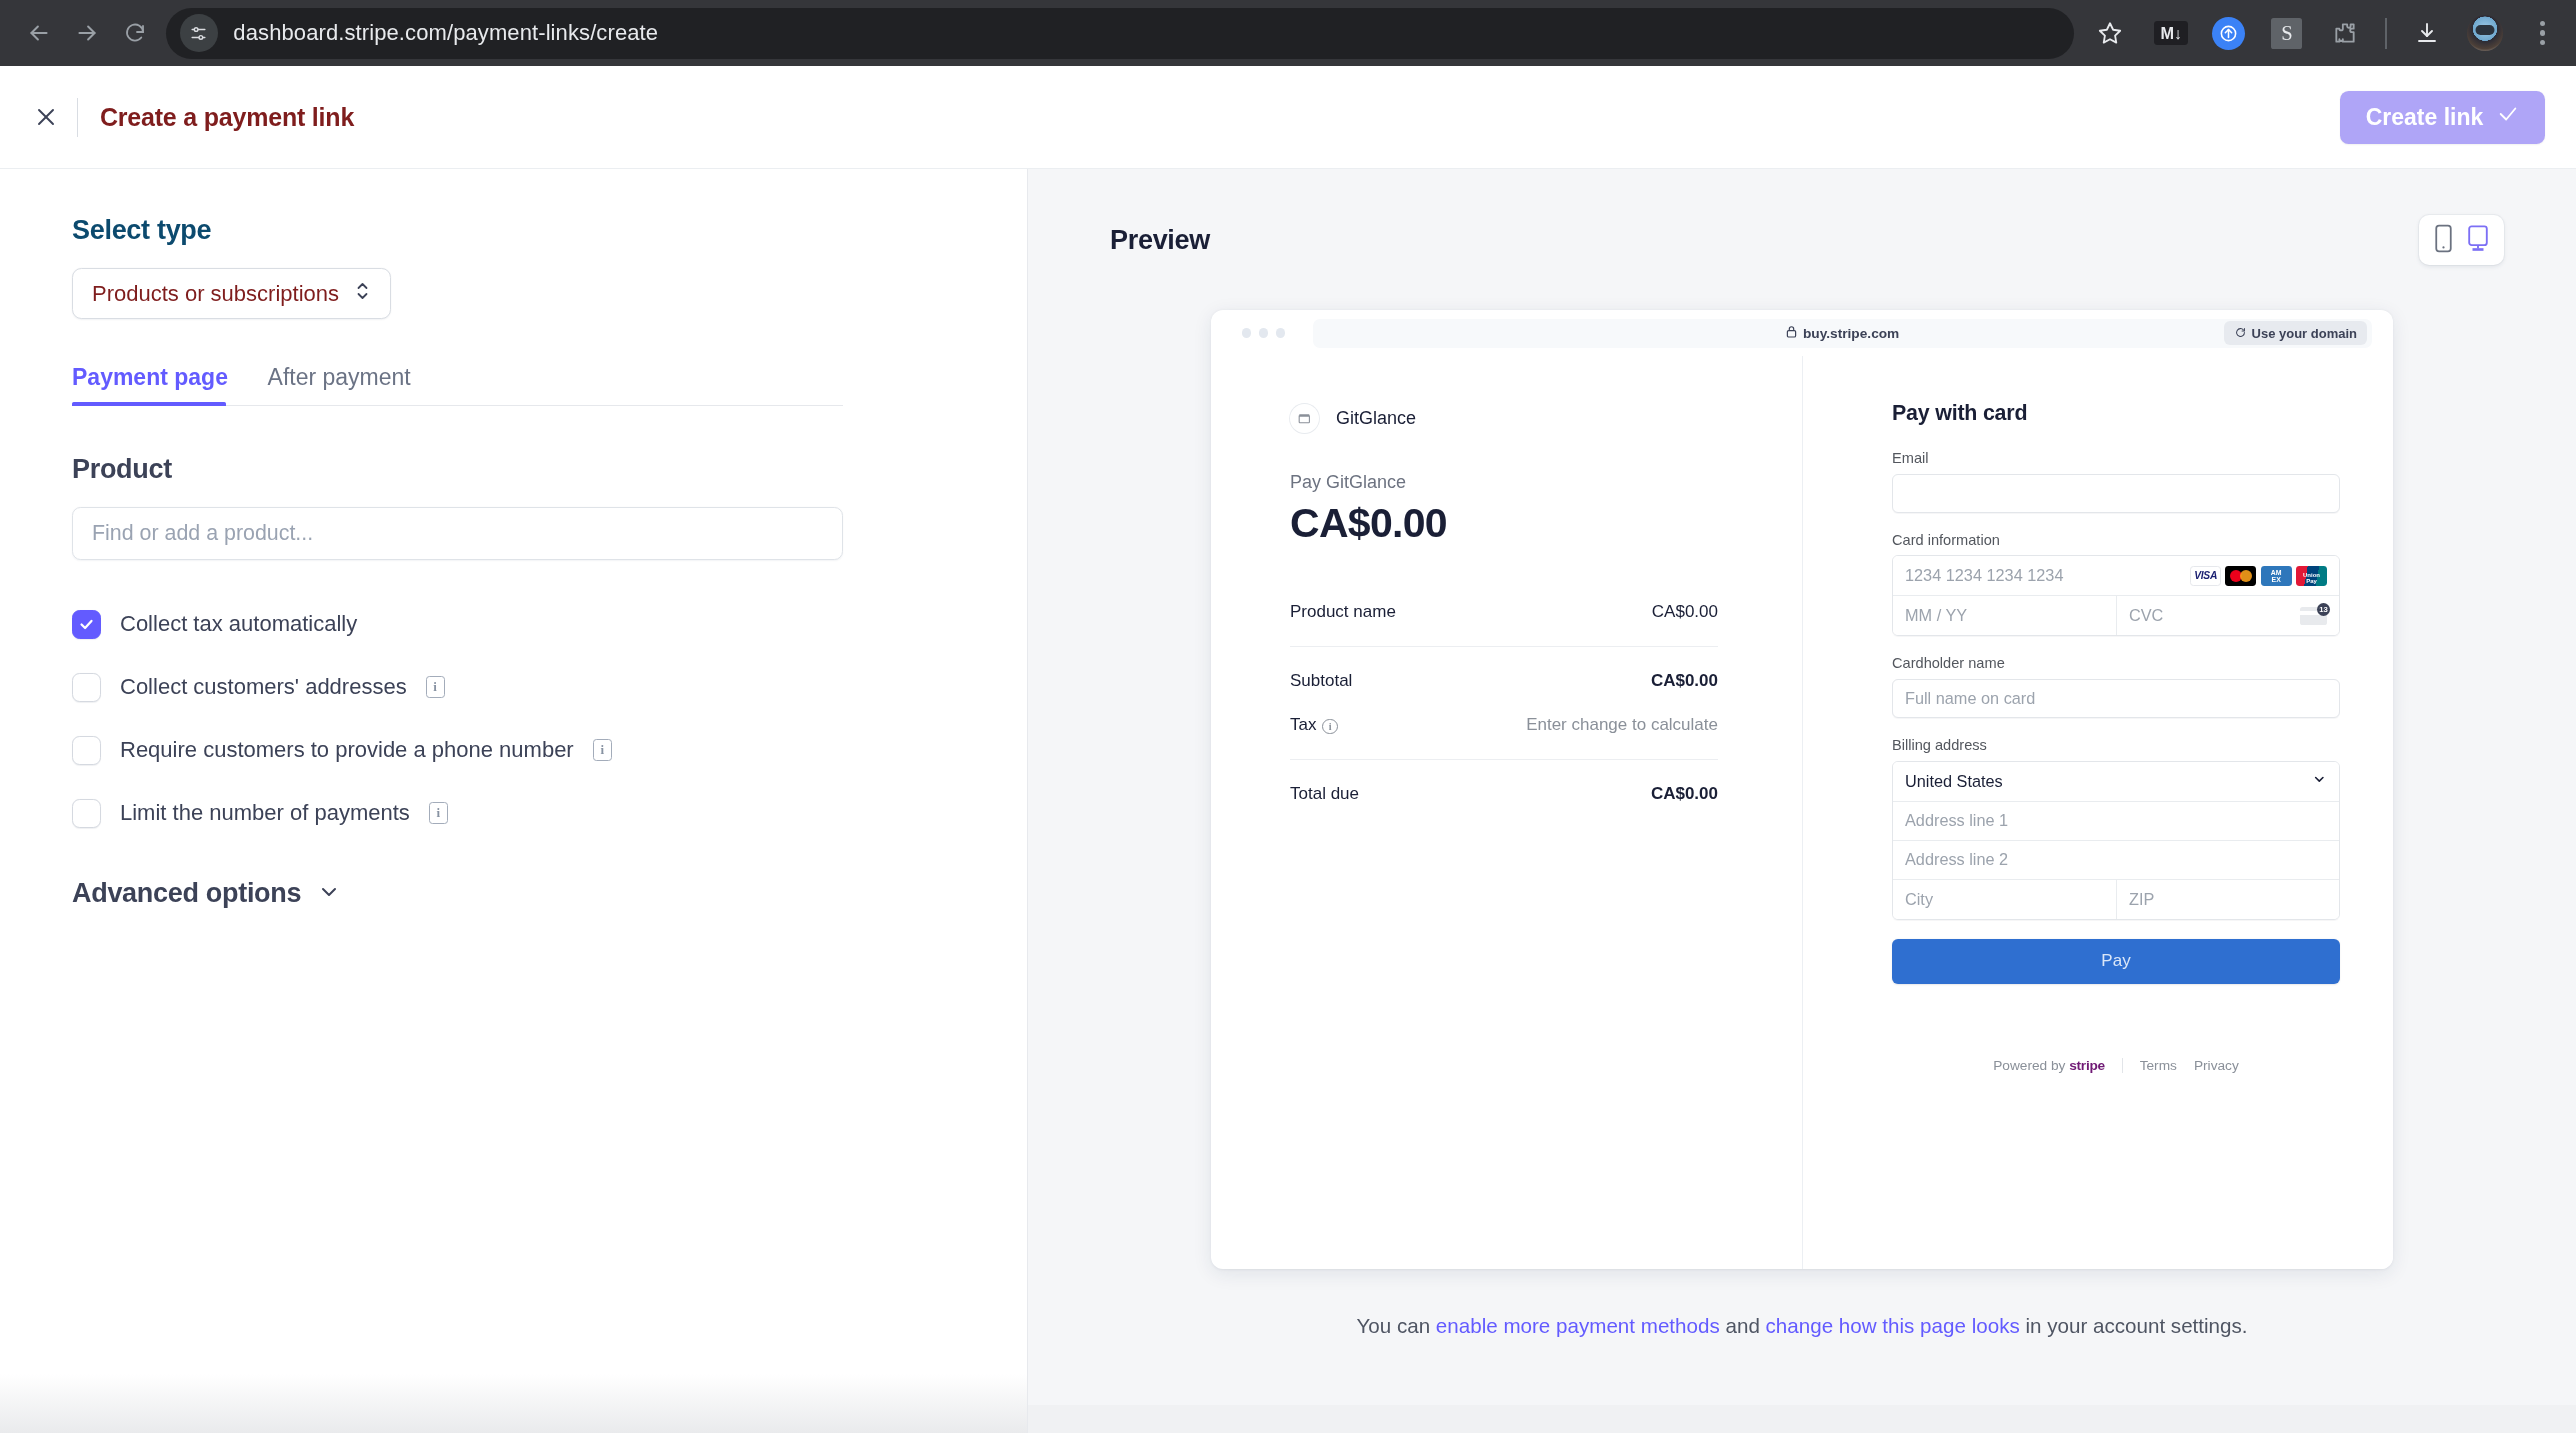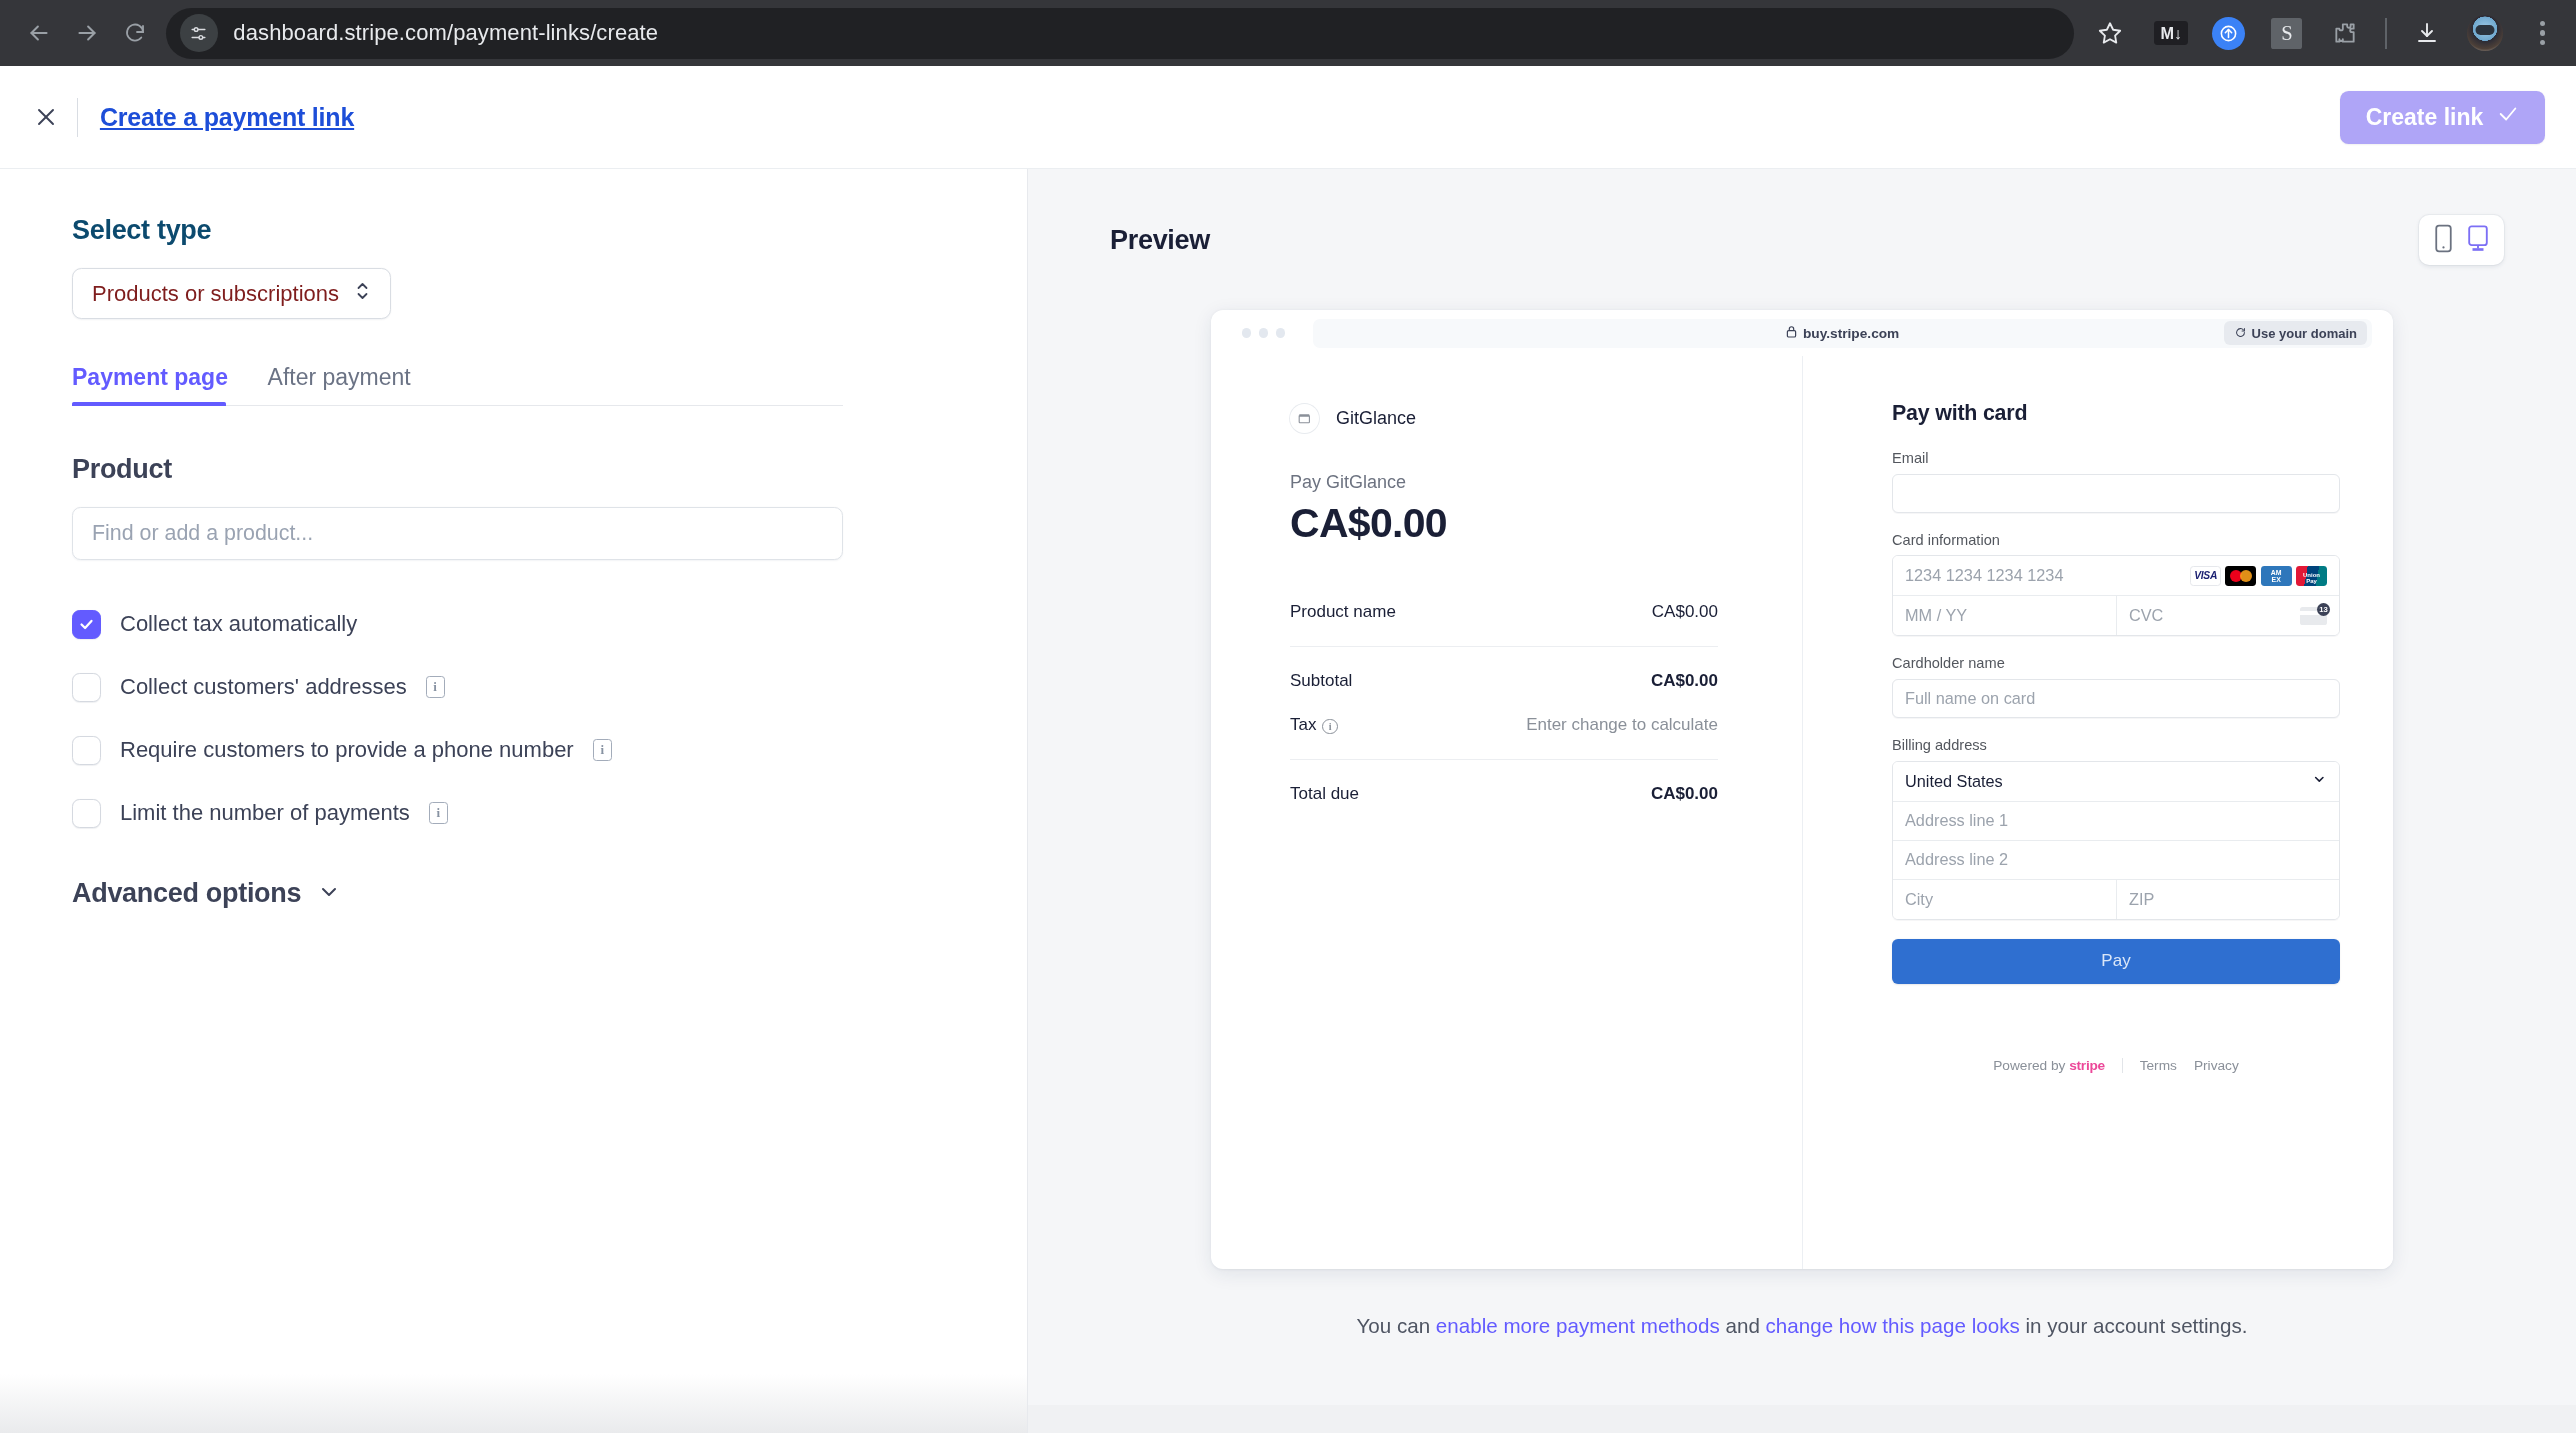--- a/index.html
+++ b/index.html
@@ -83,21 +83,21 @@
   
   .page-header {
     height: 103px; width:100%;
     background:#fff;
     border-bottom: 0.9px solid #ebeef1;
     display:flex; align-items:center;
     padding: 0 31px 0 26px;
   }
   .close-x { width:39px;height:39px;display:flex;align-items:center;justify-content:center;color:#3c4257; flex:none;}
   .hdr-divider { width:0.9px;height:39px;background:#d9dde3;margin:0 22px 0 12px;flex:none;}
-  .page-title { font-size: 25px; font-weight:700; color:#1d4ed8; letter-spacing:-0.2px;text-decoration:underline;}
+  .page-title { font-size: 25px; font-weight:700; color:#7f1d1d; letter-spacing:-0.2px;}
   .spacer { flex:1 1 auto; }
   .create-link-btn {
     background:#afa5f7;
     color:#fff;
     border-radius:8.6px;
     height:53px;
     padding: 0 26px;
     display:flex;align-items:center;gap:13.7px;
     font-size:23px; font-weight:600;
     border:none;
@@ -312,21 +312,21 @@
   .pay-btn {
     height:45px; background:#2f6fd0; border-radius:6px; color:#dbe7f8;
     display:flex;align-items:center;justify-content:center;
     font-size:17px; margin-top:12px;
     box-shadow: 0 0.9px 1.7px rgba(16,24,40,.1);
   }
   .pp-footer {
     display:flex; align-items:center; justify-content:center; gap:17px;
     margin-top: 74px; font-size:13.7px; color:#8a9099;
   }
-  .pp-footer .strong { color:#ec4899; font-weight:800; letter-spacing:-0.3px; }
+  .pp-footer .strong { color:#701a75; font-weight:800; letter-spacing:-0.3px; }
   .pp-sep { width:0.9px;height:15.4px;background:#e2e5e9; }
 
   .help-line {
     text-align:center; font-size:20.6px; color:#4f5563;
     margin-top: 45px;
   }
   .help-line a { color:#635bff; text-decoration:none; }
 
   .right-fade {
     position:absolute; left:0; right:0; bottom:0; height:29px;

